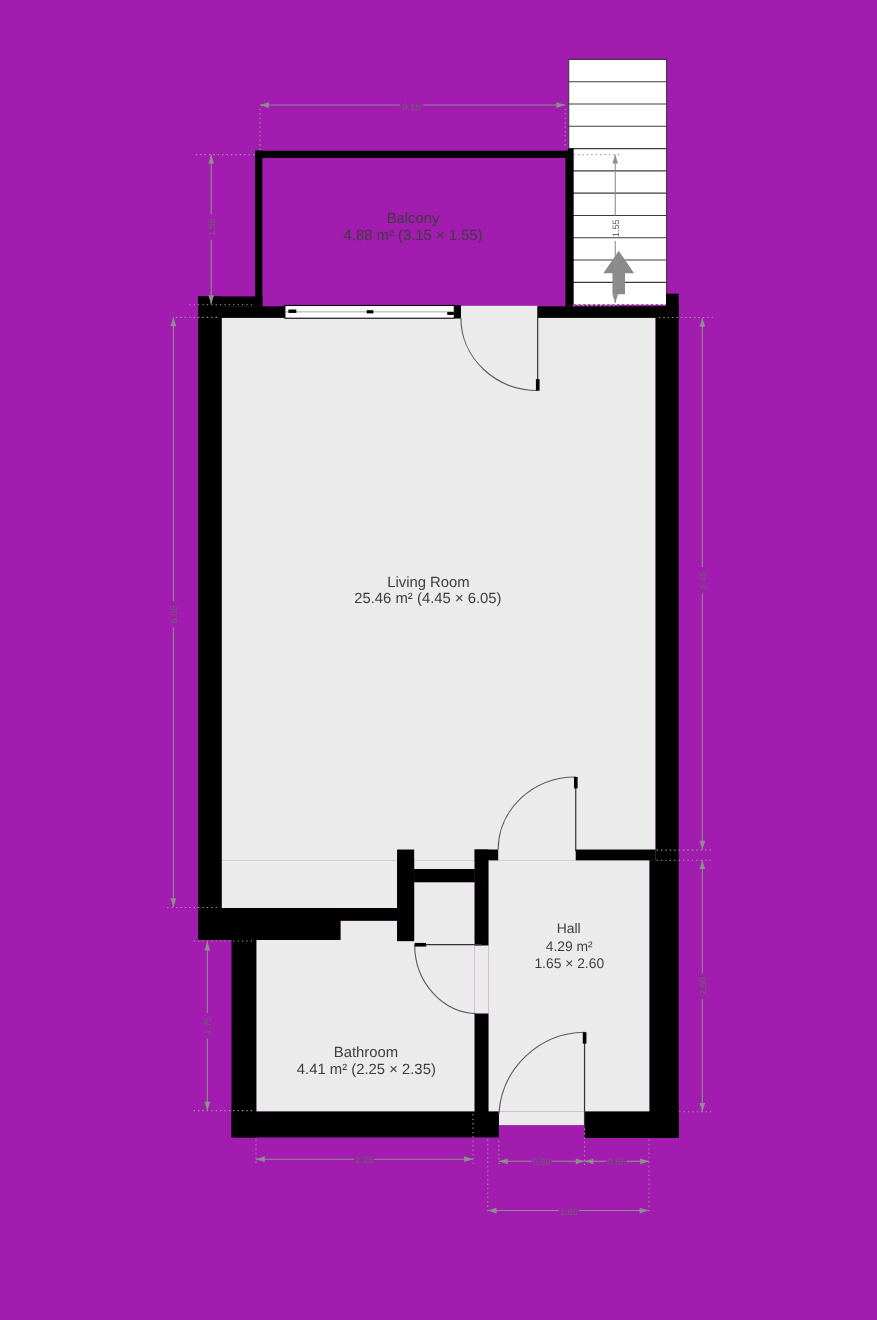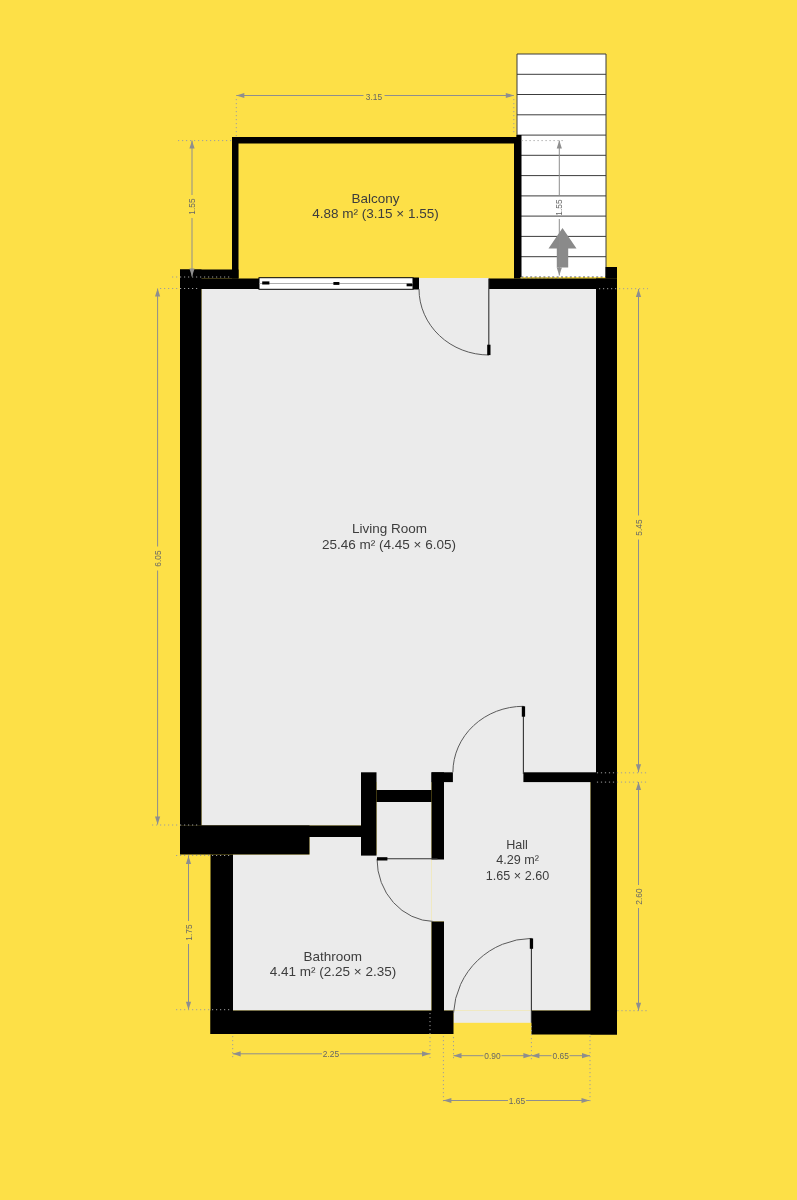--- a/index.html
+++ b/index.html
@@ -1,16 +1,16 @@
 <!DOCTYPE html>
 <html><head>
 <meta charset="utf-8">
 <style>
   html,body{margin:0;padding:0;background:#ffffff;}
-  .page{position:relative;width:797px;height:1200px;background:#fde047;overflow:hidden;}
+  .page{position:relative;width:797px;height:1200px;background:#a21caf;overflow:hidden;}
   svg{position:absolute;left:0;top:0;}
   text{font-family:"Liberation Sans", sans-serif;}
   .lbl{fill:#3d3d3d;font-size:13.5px;}
   .lbl2{fill:#3d3d3d;font-size:12.6px;}
   .dim{fill:#666666;font-size:8.4px;}
 </style>
 </head>
 <body>
 
 <div class="page">

